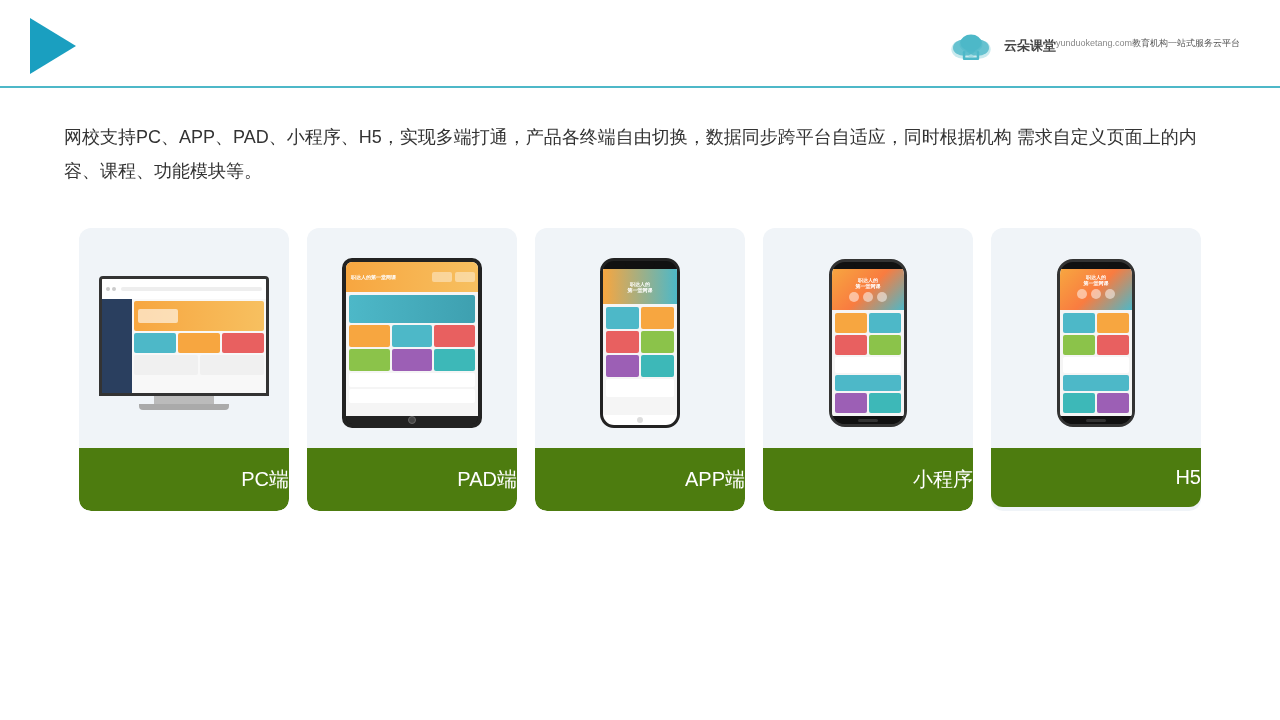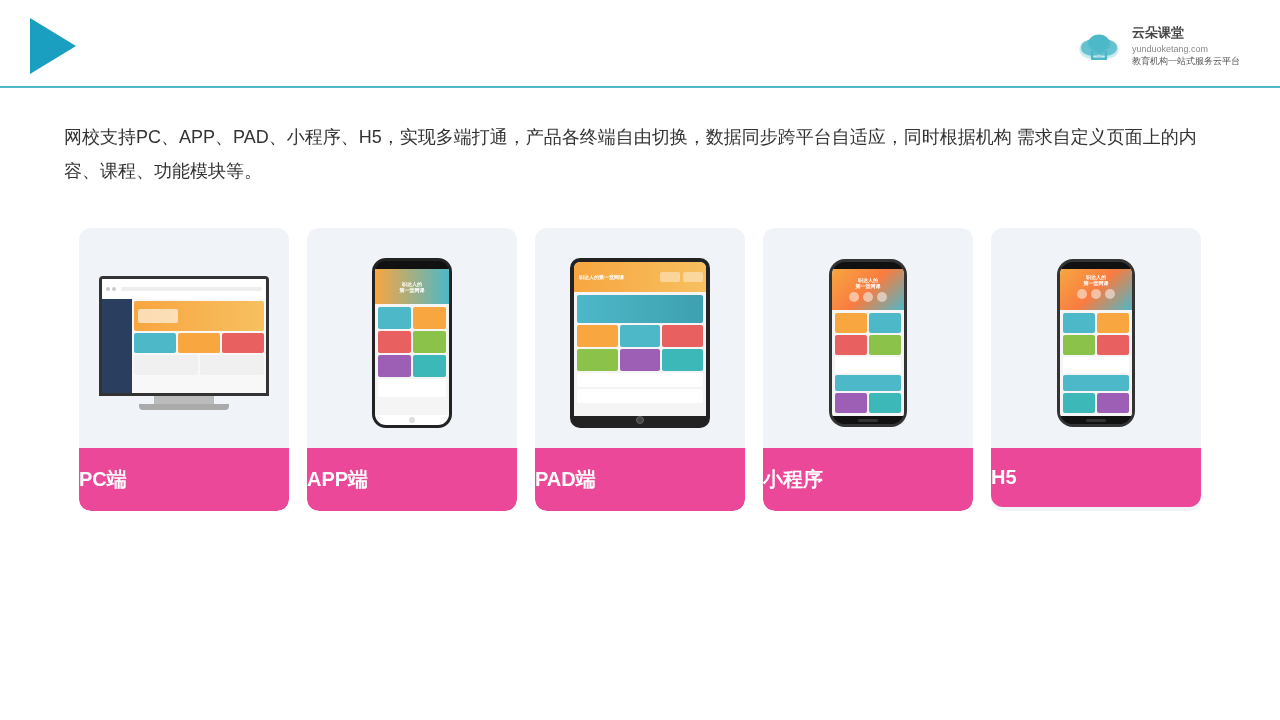--- a/index.html
+++ b/index.html
@@ -43,21 +43,21 @@
       display: flex;
       align-items: center;
       gap: 8px;
     }
     .logo-icon {
       width: 50px;
       height: 36px;
     }
     .logo-text-area {
       display: flex;
-      flex-direction: column;
+      flex-direction: row;
       font-size: 10px;
       color: #555;
       line-height: 1.4;
     }
     .logo-name {
       font-size: 13px;
       color: #444;
       font-weight: bold;
     }
 
@@ -92,26 +92,26 @@
       width: 100%;
       height: 220px;
       display: flex;
       align-items: center;
       justify-content: center;
       padding: 20px 15px 10px 15px;
     }
 
     .card-label {
       width: 100%;
-      background: #ec4899;
+      background: #4d7c0f;
       color: white;
       font-size: 20px;
-      text-align: left;
+      text-align: right;
       padding: 18px 0;
-      font-weight: 700;
+      font-weight: 400;
       border-radius: 0 0 12px 12px;
     }
 
     
     .pc-monitor {
       width: 170px;
       position: relative;
     }
     .monitor-screen {
       width: 170px;
@@ -486,20 +486,53 @@
         </div>
         <div class="monitor-stand"></div>
         <div class="monitor-base"></div>
       </div>
     </div>
     <div class="card-label">PC端</div>
   </div>
 
   <div class="card">
     <div class="card-image-area">
+      <div class="tablet-mockup">
+        <div class="tablet-screen">
+          <div class="tablet-screen-header">
+            <div style="font-size:5px;color:white;font-weight:bold;padding:2px;flex:1;">职达人的第一堂网课</div>
+            <div class="tablet-nav-item"></div>
+            <div class="tablet-nav-item"></div>
+          </div>
+          <div class="tablet-content">
+            <div class="tablet-banner"></div>
+            <div class="tablet-cards">
+              <div class="tablet-card c2"></div>
+              <div class="tablet-card c1"></div>
+              <div class="tablet-card c3"></div>
+            </div>
+            <div class="tablet-cards">
+              <div class="tablet-card c4"></div>
+              <div class="tablet-card c5"></div>
+              <div class="tablet-card c6"></div>
+            </div>
+            <div style="height:14px;background:#fff;border-radius:2px;"></div>
+            <div style="height:14px;background:#fff;border-radius:2px;"></div>
+          </div>
+        </div>
+        <div class="tablet-bottom">
+          <div class="tablet-home"></div>
+        </div>
+      </div>
+    </div>
+    <div class="card-label">PAD端</div>
+  </div>
+
+  <div class="card">
+    <div class="card-image-area">
       <div class="phone-mockup">
         <div class="phone-notch"></div>
         <div class="phone-screen">
           <div class="phone-screen-header">
             <div style="display:flex;flex-direction:column;align-items:center;width:100%;">
               <div style="font-size:5px;color:white;font-weight:bold;text-align:center;">职达人的<br>第一堂网课</div>
             </div>
           </div>
           <div class="phone-screen-content">
             <div class="phone-card-row">
@@ -516,53 +549,20 @@
             </div>
             <div style="height:18px;background:#fff;border-radius:2px;"></div>
           </div>
         </div>
         <div class="phone-bottom-bar">
           <div class="phone-home-dot"></div>
         </div>
       </div>
     </div>
     <div class="card-label">APP端</div>
-  </div>
-
-  <div class="card">
-    <div class="card-image-area">
-      <div class="tablet-mockup">
-        <div class="tablet-screen">
-          <div class="tablet-screen-header">
-            <div style="font-size:5px;color:white;font-weight:bold;padding:2px;flex:1;">职达人的第一堂网课</div>
-            <div class="tablet-nav-item"></div>
-            <div class="tablet-nav-item"></div>
-          </div>
-          <div class="tablet-content">
-            <div class="tablet-banner"></div>
-            <div class="tablet-cards">
-              <div class="tablet-card c2"></div>
-              <div class="tablet-card c1"></div>
-              <div class="tablet-card c3"></div>
-            </div>
-            <div class="tablet-cards">
-              <div class="tablet-card c4"></div>
-              <div class="tablet-card c5"></div>
-              <div class="tablet-card c6"></div>
-            </div>
-            <div style="height:14px;background:#fff;border-radius:2px;"></div>
-            <div style="height:14px;background:#fff;border-radius:2px;"></div>
-          </div>
-        </div>
-        <div class="tablet-bottom">
-          <div class="tablet-home"></div>
-        </div>
-      </div>
-    </div>
-    <div class="card-label">PAD端</div>
   </div>
 
   <div class="card">
     <div class="card-image-area">
       <div class="phone-mini-mockup">
         <div class="phone-mini-notch"></div>
         <div class="phone-mini-screen">
           <div class="phone-mini-header">
             <div style="display:flex;flex-direction:column;align-items:center;width:100%;color:white;">
               <div style="font-size:5px;font-weight:bold;text-align:center;">职达人的<br>第一堂网课</div>

